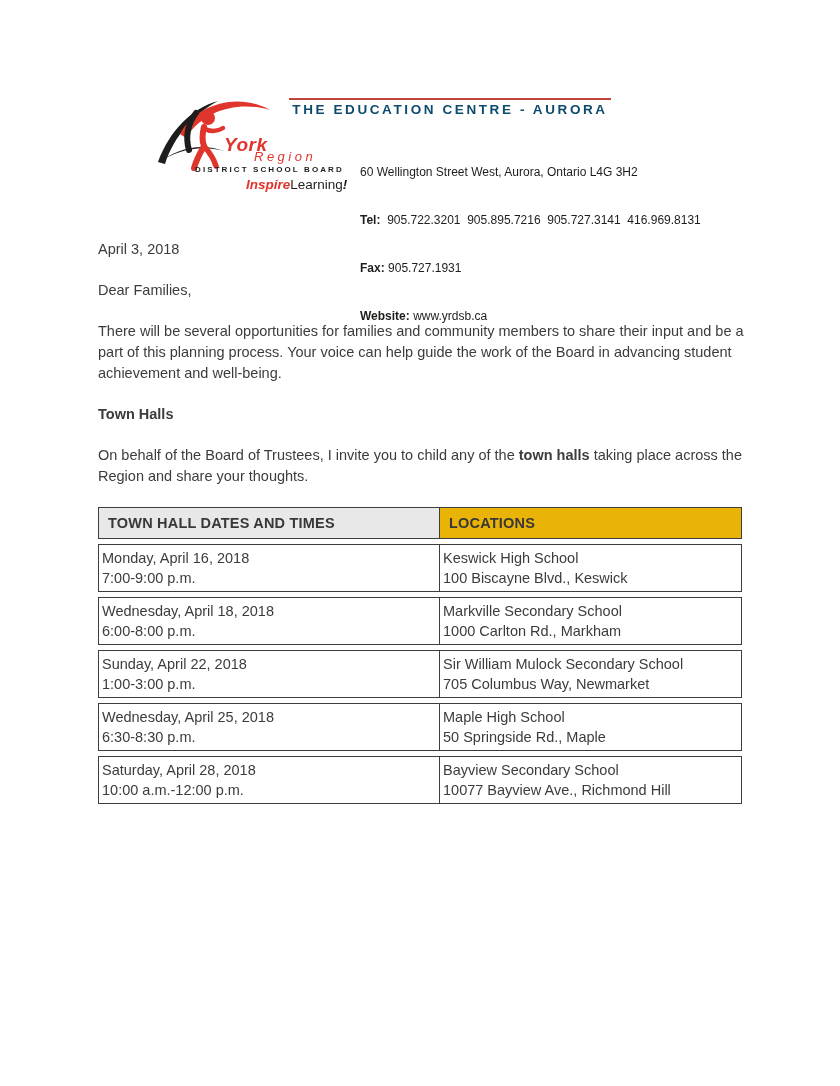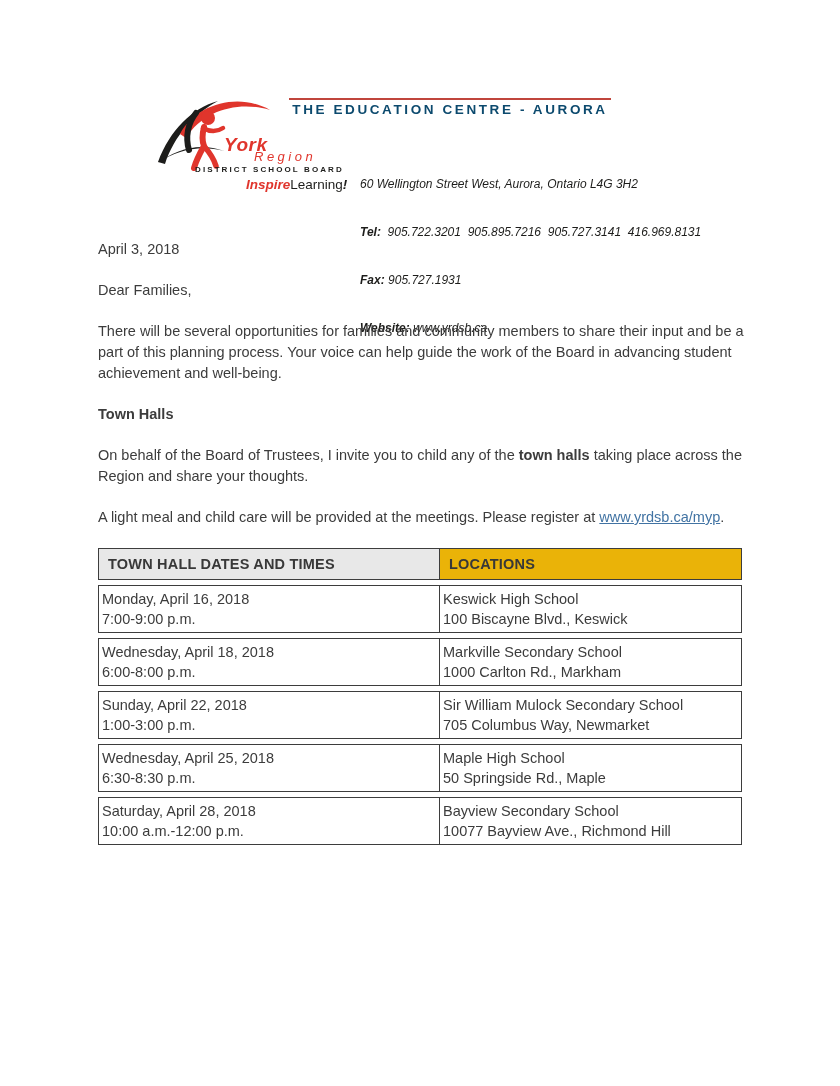--- a/index.html
+++ b/index.html
@@ -15,21 +15,21 @@
   .logo-dsb{position:absolute;left:39px;top:75px;font-size:8px;font-weight:bold;letter-spacing:2.1px;color:#1d1d1b;white-space:nowrap;}
   .logo-tagline{position:absolute;left:90px;top:87px;font-size:13.5px;white-space:nowrap;}
   .tag-inspire{font-weight:bold;font-style:italic;}
   .tag-learning{color:#1d1d1b;}
   .tag-bang{color:#1d1d1b;font-weight:bold;font-style:italic;}
   .header-rule{position:absolute;left:289px;top:98px;width:322px;height:1.5px;}
   .centre-title{
     position:absolute;left:289px;top:102px;width:322px;text-align:center;
     font-size:13.5px;font-weight:bold;letter-spacing:2.6px;color:#0c4a6e;white-space:nowrap;
   }
-  .contact{position:absolute;left:360px;top:144px;font-size:12px;font-style:italic;color:#1d1d1b;line-height:16px;white-space:pre-wrap;}
+  .contact{position:absolute;left:360px;top:132px;font-size:12px;color:#1d1d1b;line-height:16px;white-space:pre-wrap;}
   .contact .lbl{font-weight:bold;}
   
   .letter{position:absolute;left:98px;top:239px;width:646px;font-size:14.5px;line-height:21px;color:#3c3c3c;}
   .letter p{margin:0 0 20px 0;}
   .section-heading{font-weight:bold;}
   .inline-bold{font-weight:bold;}
   a.body-link{text-decoration:underline;}
   
   table.townhalls{border-collapse:separate;border-spacing:0 5px;width:644px;margin-top:-5px;table-layout:fixed;}
   .townhalls th,.townhalls td{
@@ -75,21 +75,20 @@
     <div><span class="lbl">Fax:</span> <span>905.727.1931</span></div>
     <div><span class="lbl">Website:</span> <span>www.yrdsb.ca</span></div>
   </div>
 
   <div class="letter">
     <p>April 3, 2018</p>
     <p>Dear Families,</p>
     <p>There will be several opportunities for families and community members to share their input and be a part of this planning process. Your voice can help guide the work of the Board in advancing student achievement and well-being.</p>
     <p class="section-heading">Town Halls</p>
     <p><span>On behalf of the Board of Trustees, I invite you to child any of the </span><span class="inline-bold">town halls</span><span> taking place across the Region and share your thoughts.</span></p>
-    <p><span>A light meal and child care will be provided at the meetings. Please register at </span><a class="body-link" href="#" style="color: rgb(65, 115, 163);">www.yrdsb.ca/myp</a><span>.</span></p>
 
     <table class="townhalls">
       <thead>
         <tr>
           <th style="background: rgb(232, 232, 232);">TOWN HALL DATES AND TIMES</th>
           <th style="background: #eab308;">LOCATIONS</th>
         </tr>
       </thead>
       <tbody>
         <tr>

